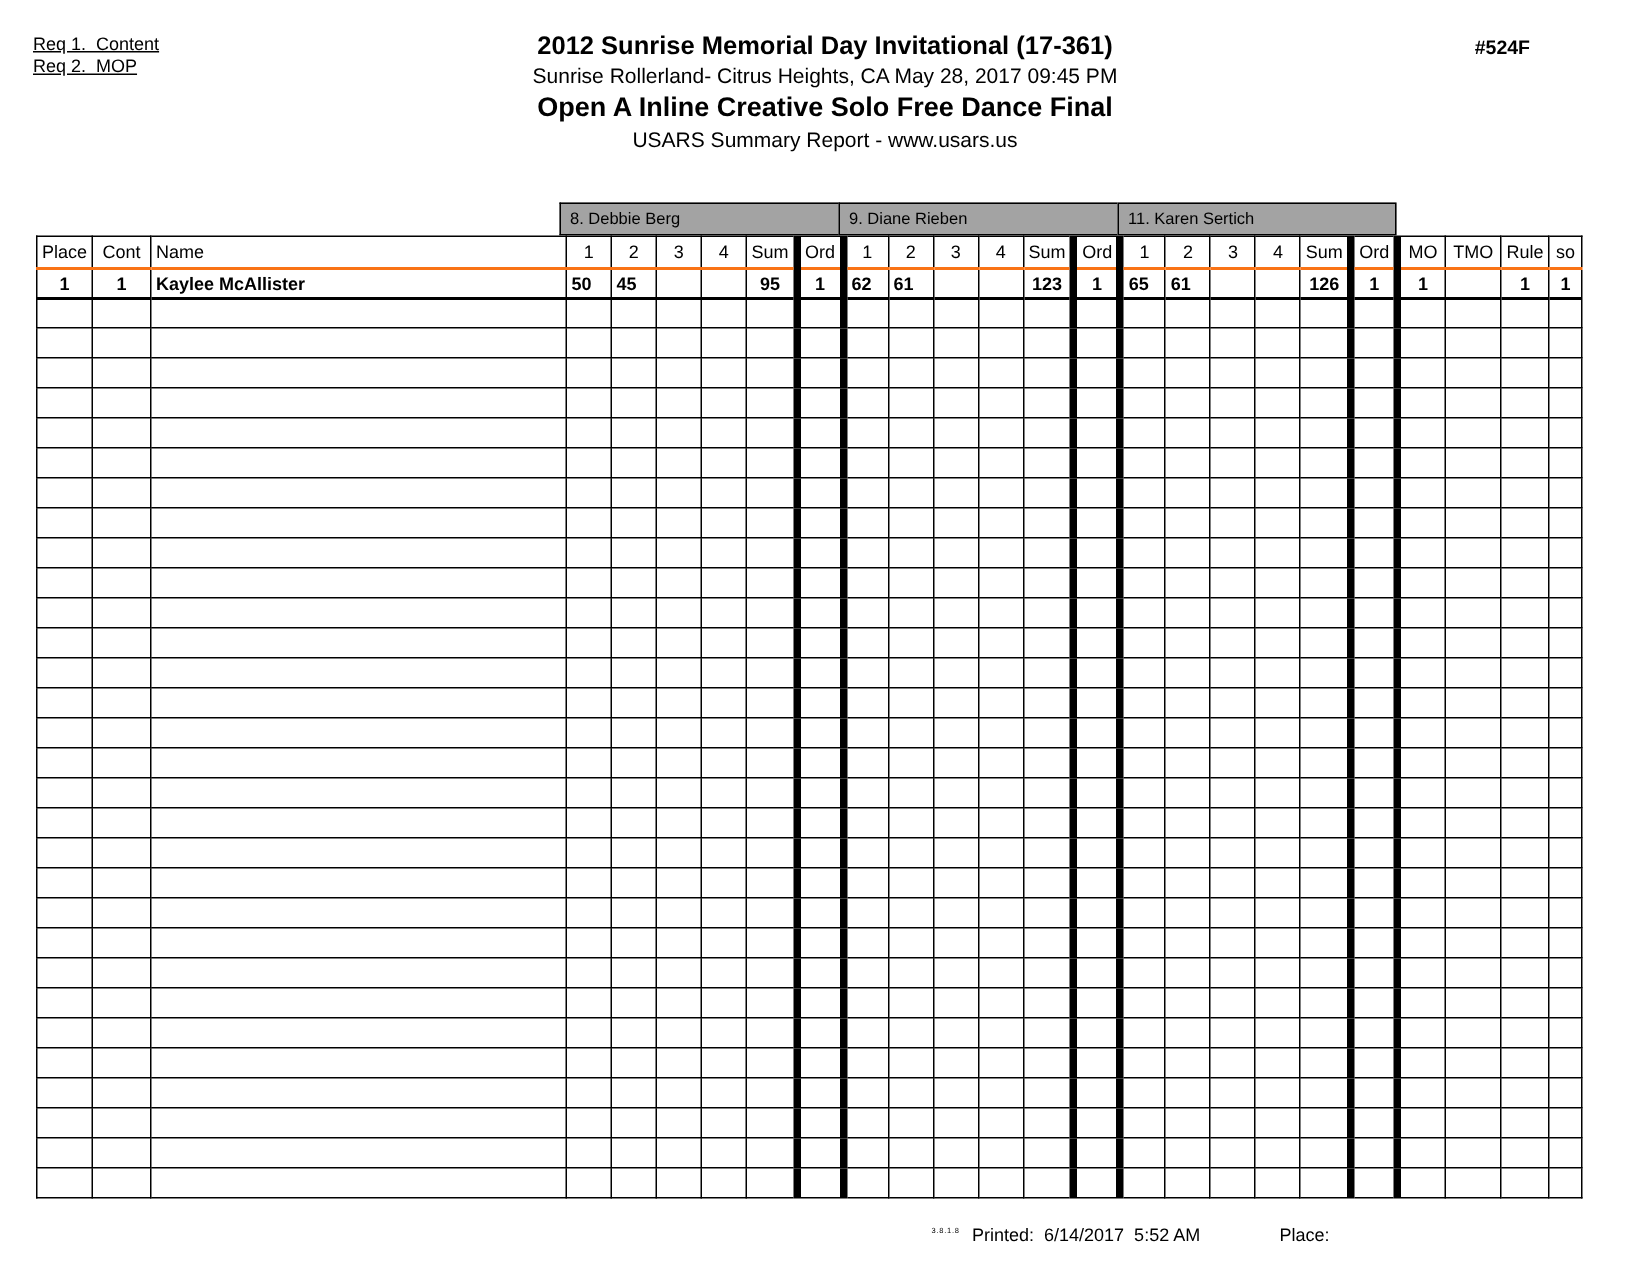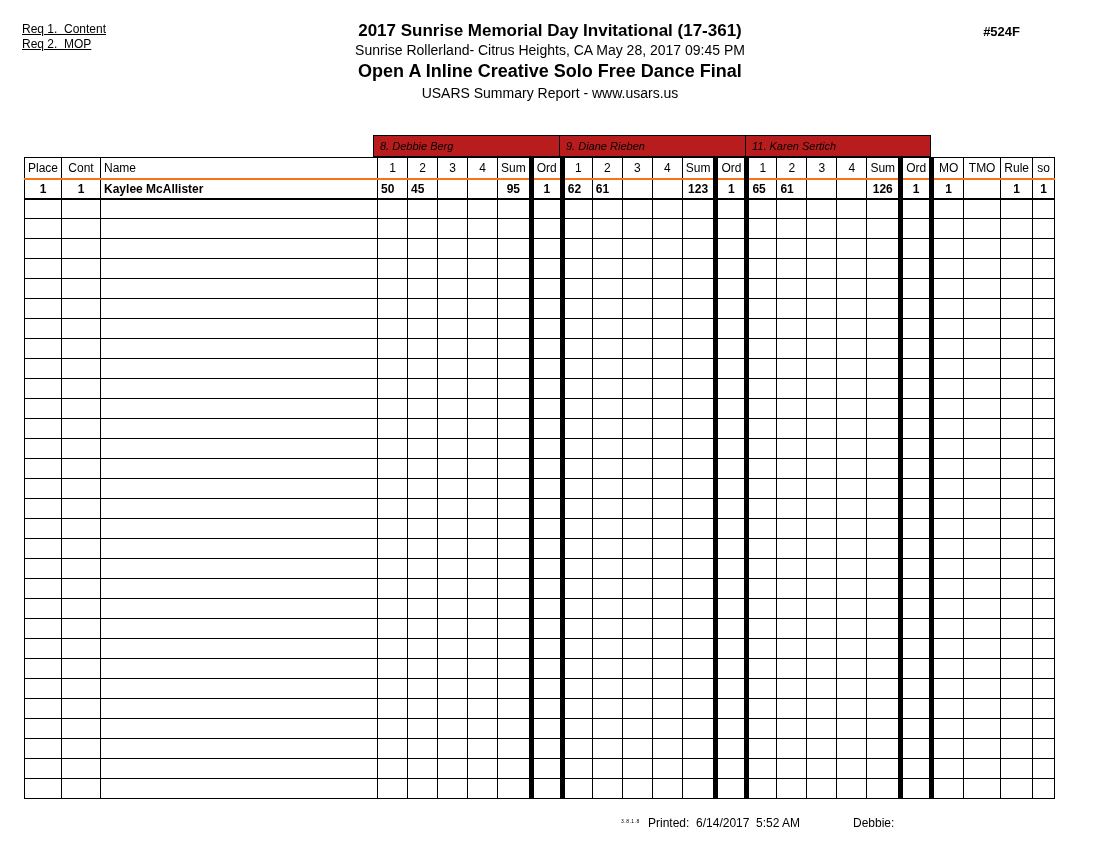--- a/index.html
+++ b/index.html
@@ -78,22 +78,21 @@
     position: absolute;
     top: 0;
     height: 22px;
     box-sizing: border-box;
     border: 1px solid #000;
     border-right: none;
     font-size: 11px;
     line-height: 21px;
     padding-left: 6px;
     white-space: nowrap;
-    background: #b91c1c;
-    font-style: italic;
+    background: #a3a3a3;
   }
   .judge-box.last { border-right: 1px solid #000; }
 
   
   #grid {
     position: absolute;
     left: 24px;
     top: 157px;
     border-collapse: collapse;
     table-layout: fixed;
@@ -155,21 +154,21 @@
 </style>
 </head>
 <body>
 
 <div id="req-block">
   <div>Req 1.  Content</div>
   <div>Req 2.  MOP</div>
 </div>
 
 <div id="title-block">
-  <div class="title-main">2017 Sunrise Memorial Day Invitational (17-361)</div>
+  <div class="title-main">2012 Sunrise Memorial Day Invitational (17-361)</div>
   <div class="title-sub">Sunrise Rollerland- Citrus Heights, CA  May 28, 2017  09:45 PM</div>
   <div class="title-event">Open A Inline Creative Solo Free Dance Final</div>
   <div class="title-org">USARS Summary Report - www.usars.us</div>
 </div>
 
 <div id="event-code">#524F</div>
 
 <div id="judge-strip">
     <div class="judge-box" style="left: 0px; width: 186px;">8.  Debbie Berg</div>
     <div class="judge-box" style="left: 186px; width: 186px;">9.  Diane Rieben</div>
@@ -1070,14 +1069,14 @@
         <td></td>
         <td></td>
         <td></td>
       </tr>
     </tbody>
 </table>
 
 <div id="footer">
   <span id="version-mark">3.8.1.8</span>
   <span id="printed">Printed:  6/14/2017  5:52 AM</span>
-  <span id="scorer">Debbie:</span>
+  <span id="scorer">Place:</span>
 </div>
 
 </body></html>

